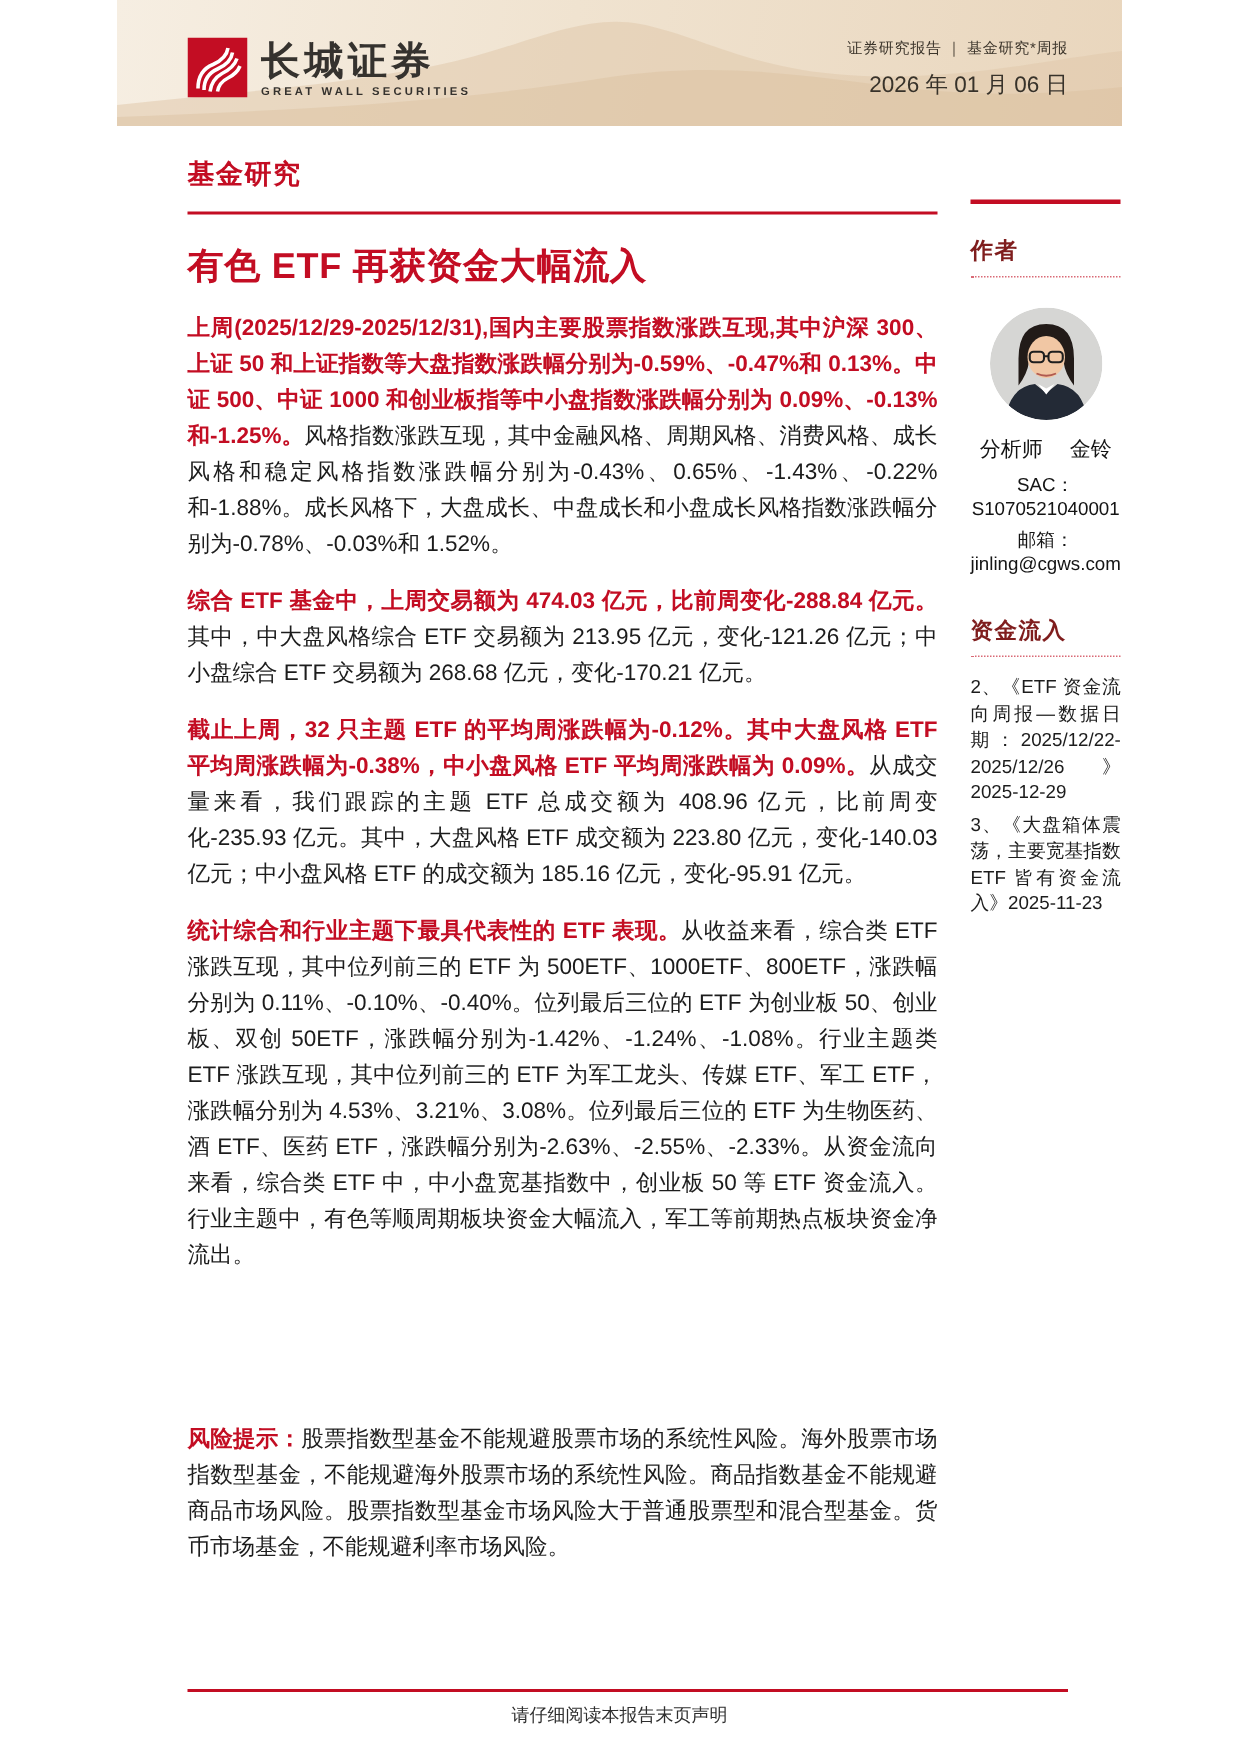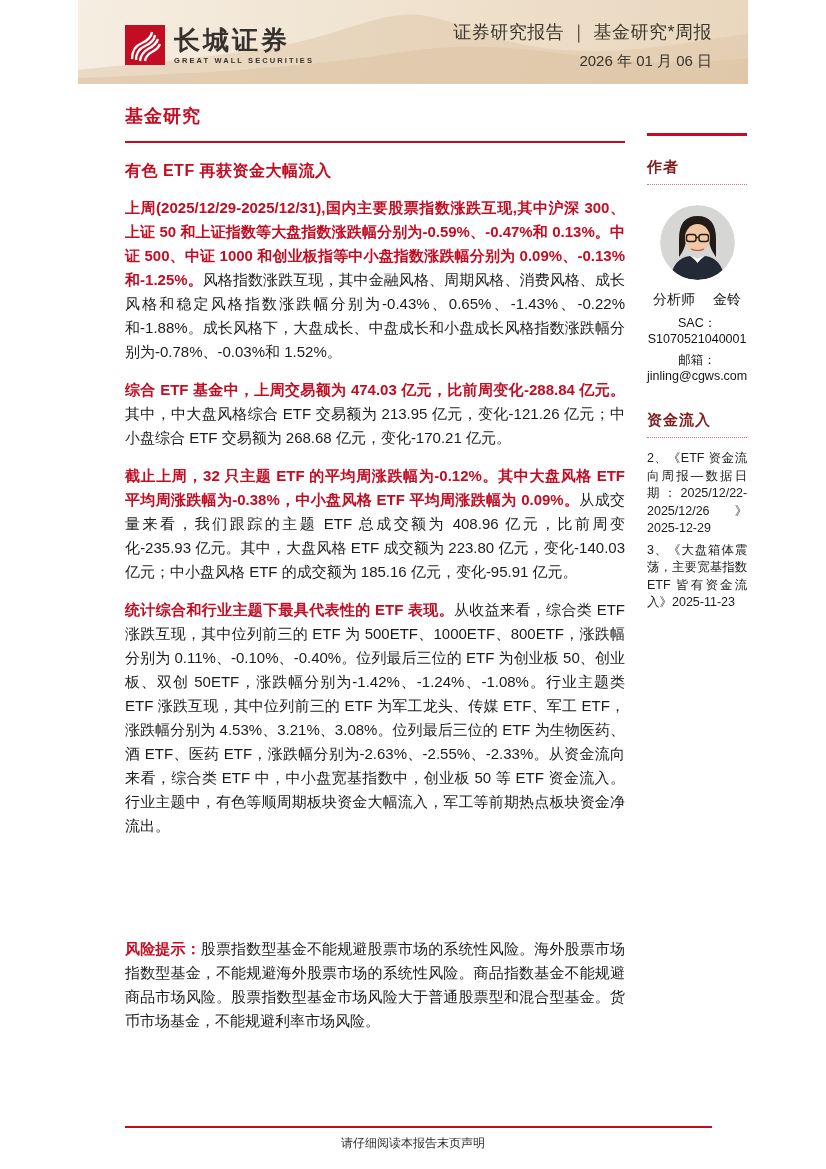--- a/index.html
+++ b/index.html
@@ -17,31 +17,31 @@
     display:flex; justify-content:space-between; align-items:center;
     padding:6px 36px 0 47px;
   }
   .banner-ridge { position:absolute; left:0; bottom:0; width:100%; height:84px; pointer-events:none; }
   .logo { display:flex; align-items:center; gap:9px; position:relative; z-index:2; }
   .logo-mark { width:40px; height:40px; display:block; }
   .logo-names { display:flex; flex-direction:column; }
   .logo-cn { font-size:26px; font-weight:bold; color:#35322e; letter-spacing:3px; line-height:28px; }
   .logo-en { font-size:7.5px; font-weight:bold; color:#35322e; letter-spacing:2.1px; margin-top:2px; }
   .header-right { text-align:right; position:relative; z-index:2; color:#3c352b; }
-  .report-type { font-size:18px; letter-spacing:0.5px; }
+  .report-type { font-size:10px; letter-spacing:0.5px; }
   .report-date { font-size:15px; margin-top:8px; color:#37322a; }
 
   
   .content { display:flex; padding:0 36px 0 47px; }
   .left-col { width:500px; flex:0 0 500px; }
   .right-col { flex:1; margin-left:22px; }
 
   .section-label { margin-top:20px; font-size:18px; font-weight:bold; color:#c30d23; letter-spacing:1px; }
   .section-divider { border:none; border-top:2.5px solid #c30d23; margin-top:13px; }
-  .report-title { margin-top:18px; font-size:16px; font-weight:bold; color:#c30d23; letter-spacing:0.5px; }
+  .report-title { margin-top:18px; font-size:24px; font-weight:bold; color:#c30d23; letter-spacing:0.5px; }
 
   .body-para {
     margin-top:14px; font-size:15px; line-height:24px; color:#1c1c1c;
     text-align:justify; text-justify:inter-ideograph;
   }
   .body-para .lead { color:#c30d23; font-weight:bold; }
   .risk-para { margin-top:99px; }
 
   
   .author-panel { border-top:3px solid #c30d23; margin-top:49px; }

